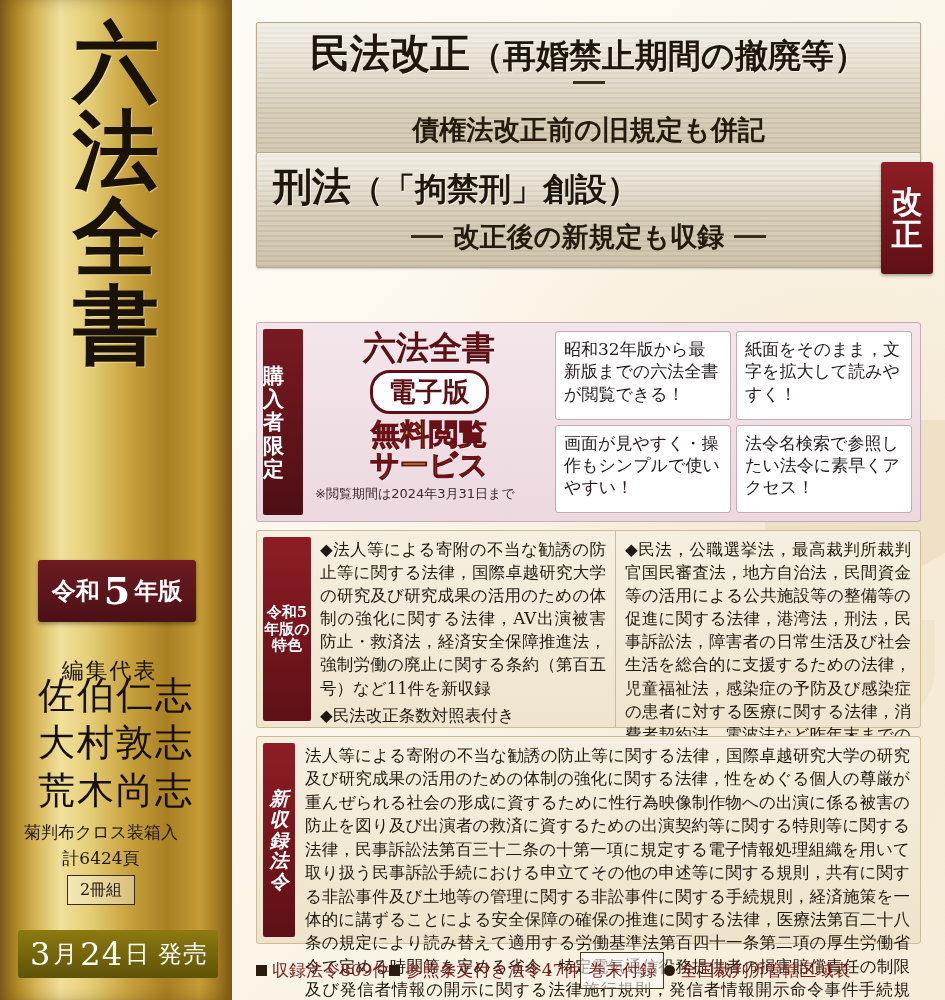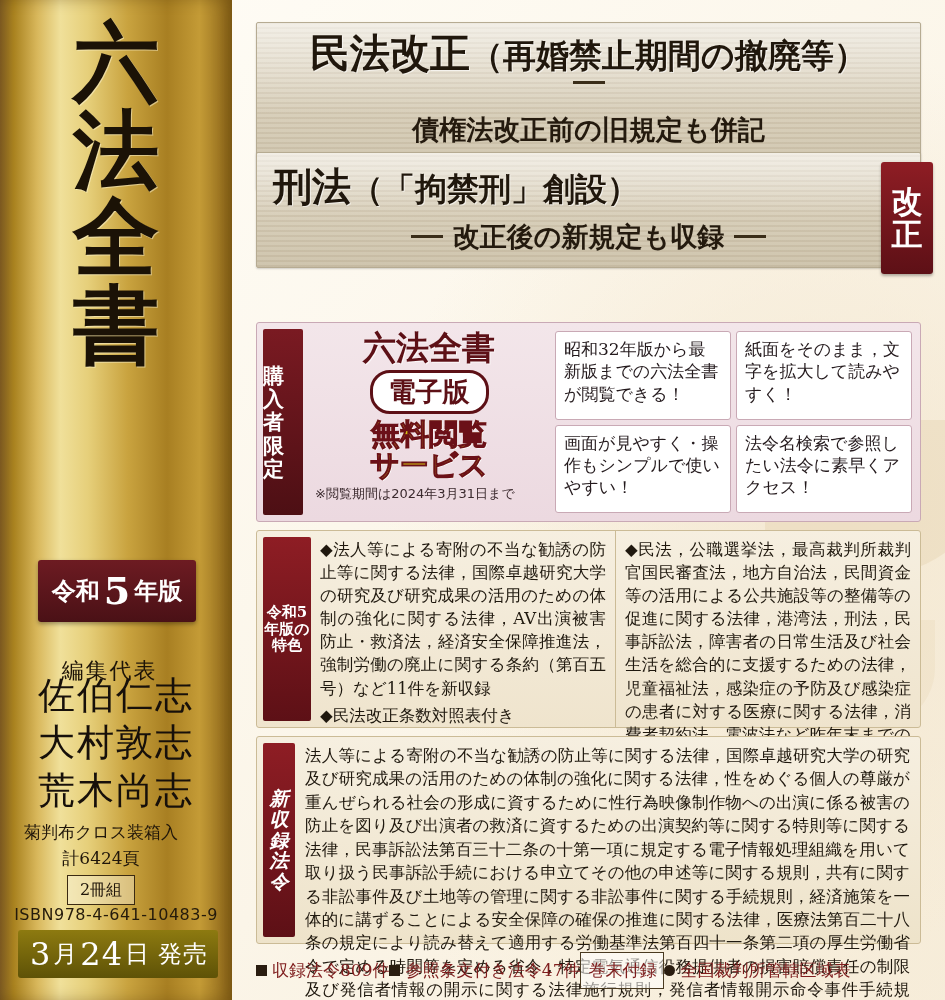--- a/index.html
+++ b/index.html
@@ -278,21 +278,20 @@
     <div>大村敦志</div>
     <div>荒木尚志</div>
   </div>
 
   <div class="spec-lines">
     <div>菊判布クロス装箱入</div>
     <div>計6424頁</div>
     <div class="vol-box">2冊組</div>
   </div>
 
-  <div class="isbn">ISBN978-4-641-10483-9</div>
 
   <div class="release-bar">
     <span class="big">3</span>
     <span>月</span>
     <span class="big">24</span>
     <span>日</span>
     <span style="padding-left:8px">発売</span>
   </div>
 </div>
 

